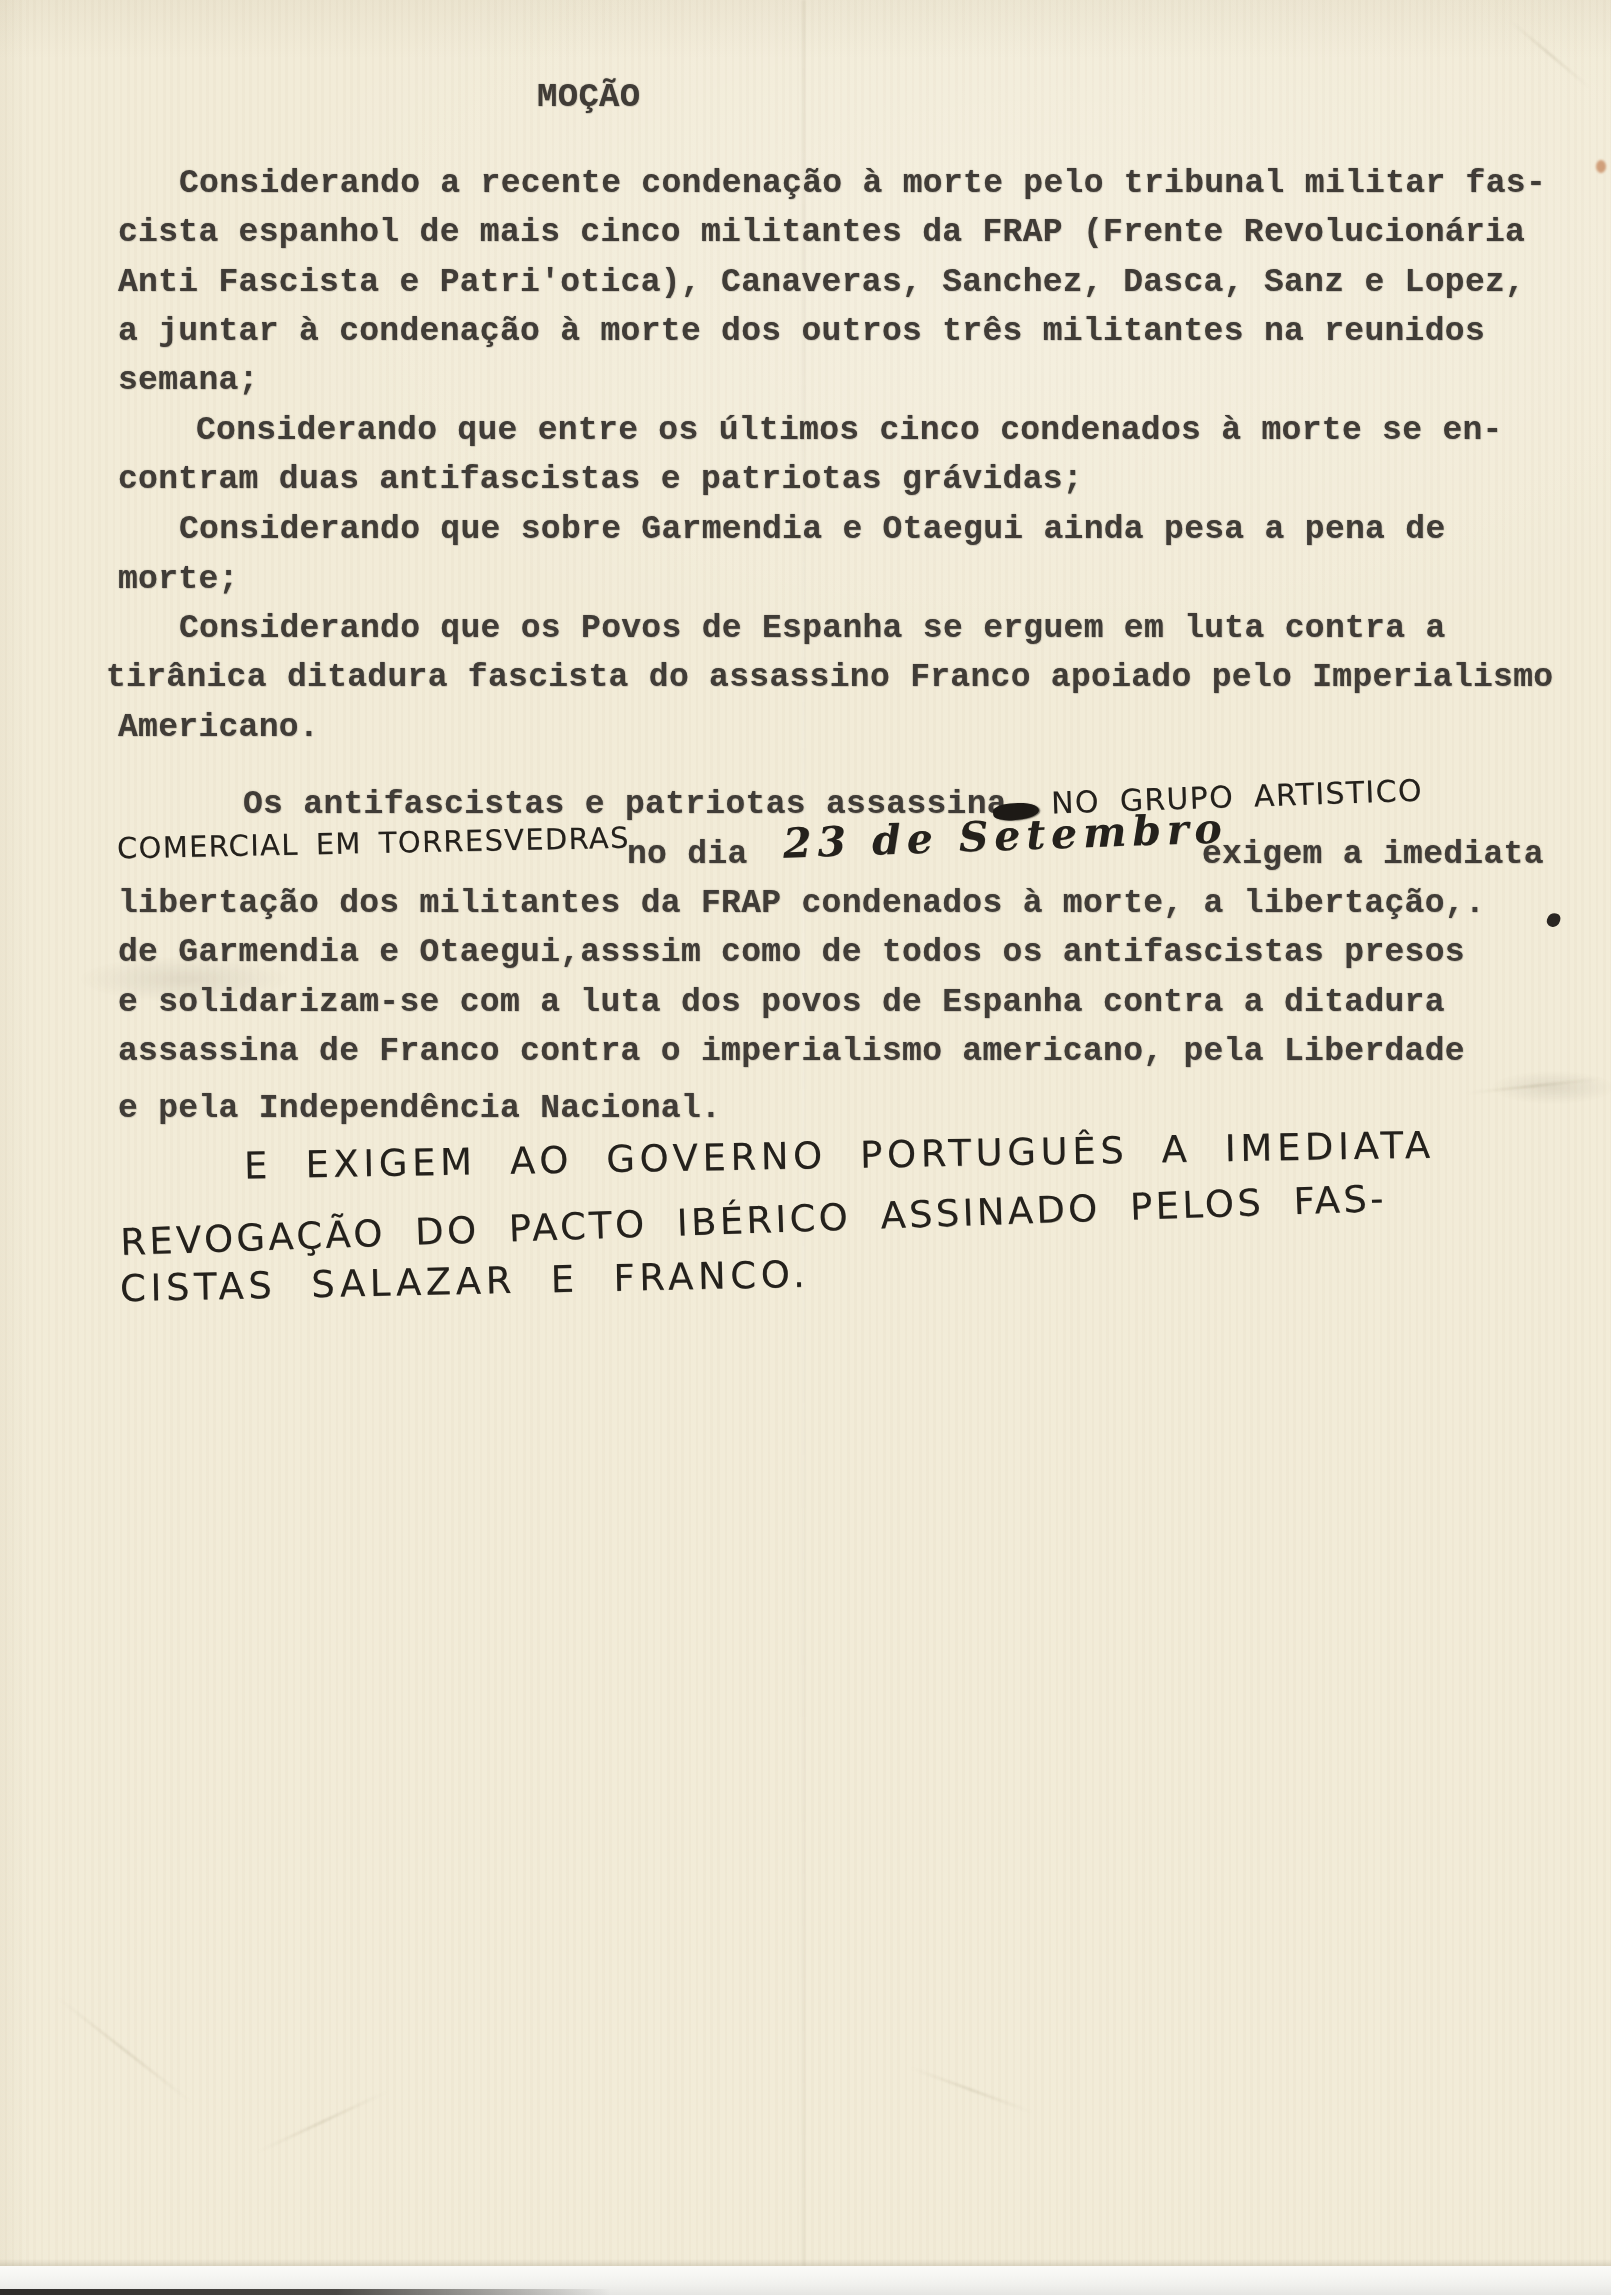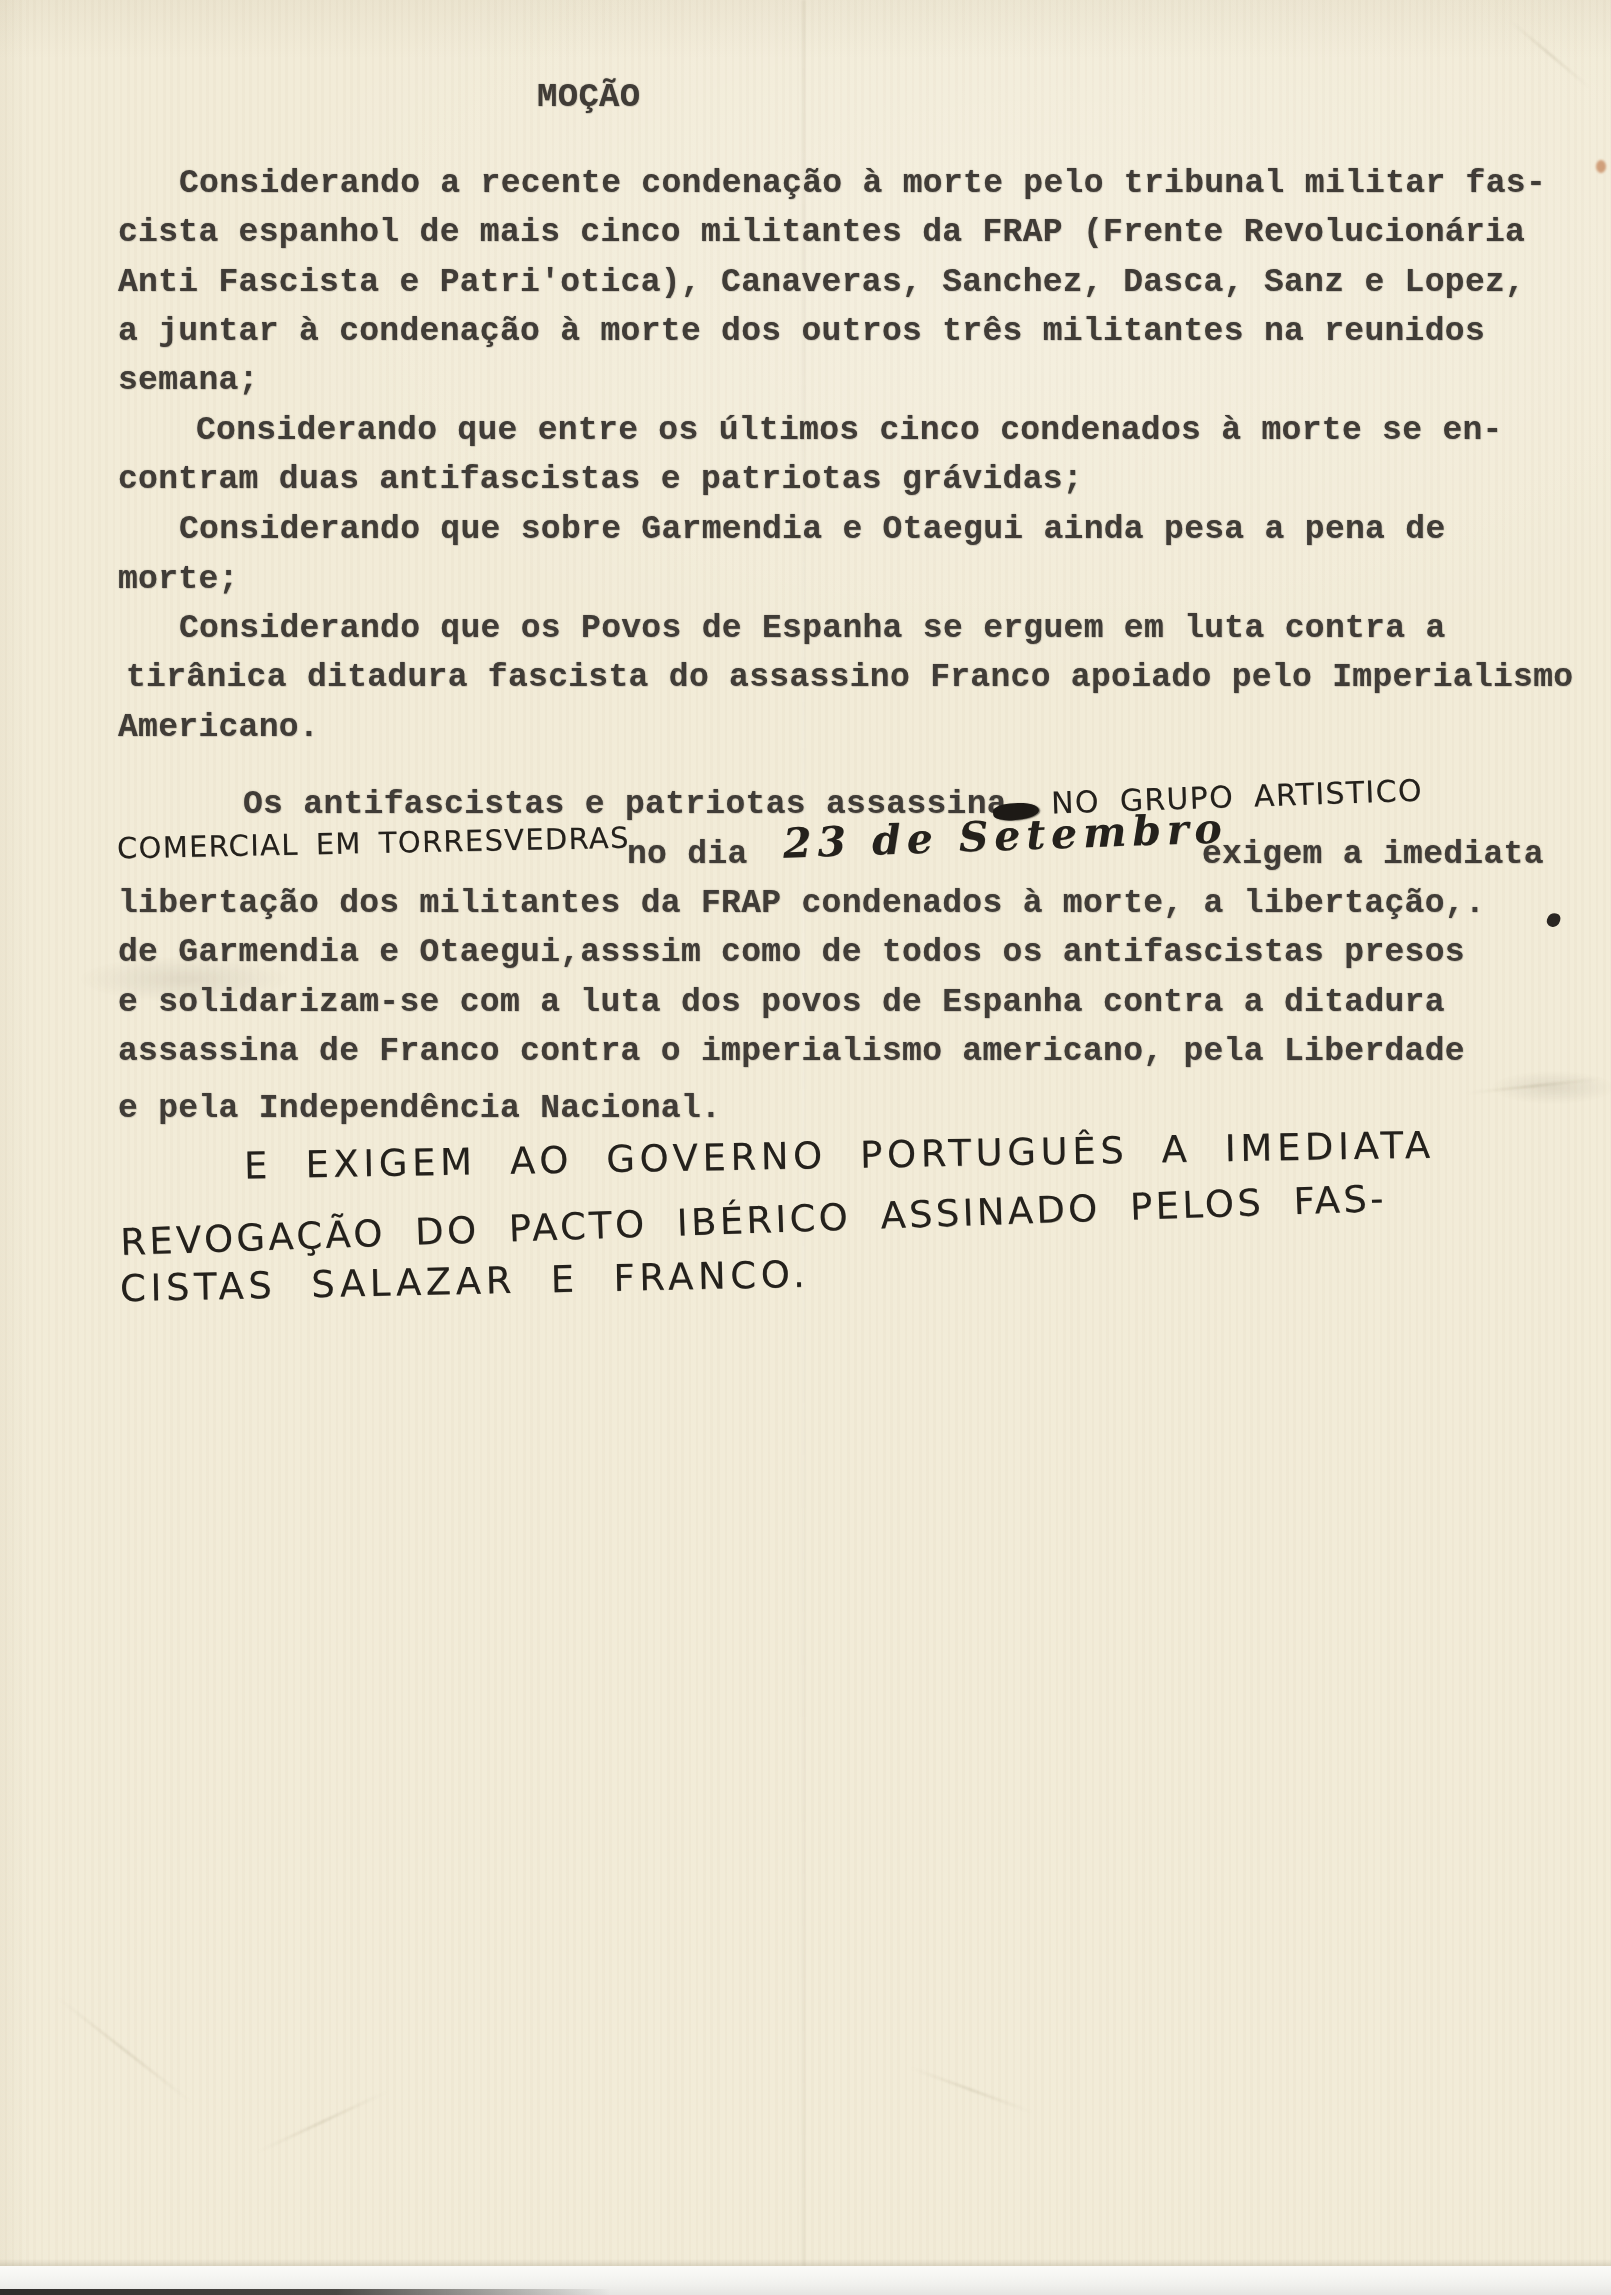--- a/index.html
+++ b/index.html
@@ -109,21 +109,21 @@
   <div class="t" style="left:179px;top:166px;">Considerando a recente condenação à morte pelo tribunal militar fas-</div>
   <div class="t" style="left:118px;top:215px;">cista espanhol de mais cinco militantes da FRAP (Frente Revolucionária</div>
   <div class="t" style="left:118px;top:265px;">Anti Fascista e Patri'otica), Canaveras, Sanchez, Dasca, Sanz e Lopez,</div>
   <div class="t" style="left:118px;top:314px;">a juntar à condenação à morte dos outros três militantes na reunidos</div>
   <div class="t" style="left:118px;top:363px;">semana;</div>
   <div class="t" style="left:196px;top:413px;text-align:center;">Considerando que entre os últimos cinco condenados à morte se en-</div>
   <div class="t" style="left:118px;top:462px;">contram duas antifascistas e patriotas grávidas;</div>
   <div class="t" style="left:179px;top:512px;">Considerando que sobre Garmendia e Otaegui ainda pesa a pena de</div>
   <div class="t" style="left:118px;top:562px;">morte;</div>
   <div class="t" style="left:179px;top:611px;">Considerando que os Povos de Espanha se erguem em luta contra a</div>
-  <div class="t" style="left:126px;top:660px;">tirânica ditadura fascista do assassino Franco apoiado pelo Imperialismo</div>
+  <div class="t" style="left:106px;top:660px;">tirânica ditadura fascista do assassino Franco apoiado pelo Imperialismo</div>
   <div class="t" style="left:118px;top:710px;">Americano.</div>
 
   <div class="t" style="left:243px;top:787px;">Os antifascistas e patriotas assassina</div>
   <div class="blot" style="left:993px;top:803px;width:46px;height:17px;"></div>
   <div class="h" style="left:1051px;top:779px;font-size:30px;letter-spacing:1.3px;word-spacing:9.2px;transform:rotate(-2deg);">NO GRUPO ARTISTICO</div>
 
   <div class="h" style="left:117px;top:826px;font-size:29px;letter-spacing:1.3px;word-spacing:6.6px;transform:rotate(-1.2deg);">COMERCIAL EM TORRESVEDRAS</div>
   <div class="t" style="left:627px;top:837px;">no dia</div>
   <div class="h hc" style="left:783px;top:812px;font-size:41px;letter-spacing:5.9px;transform:rotate(-2deg);">23 de Setembro</div>
   <div class="t" style="left:1202px;top:837px;">exigem a imediata</div>

